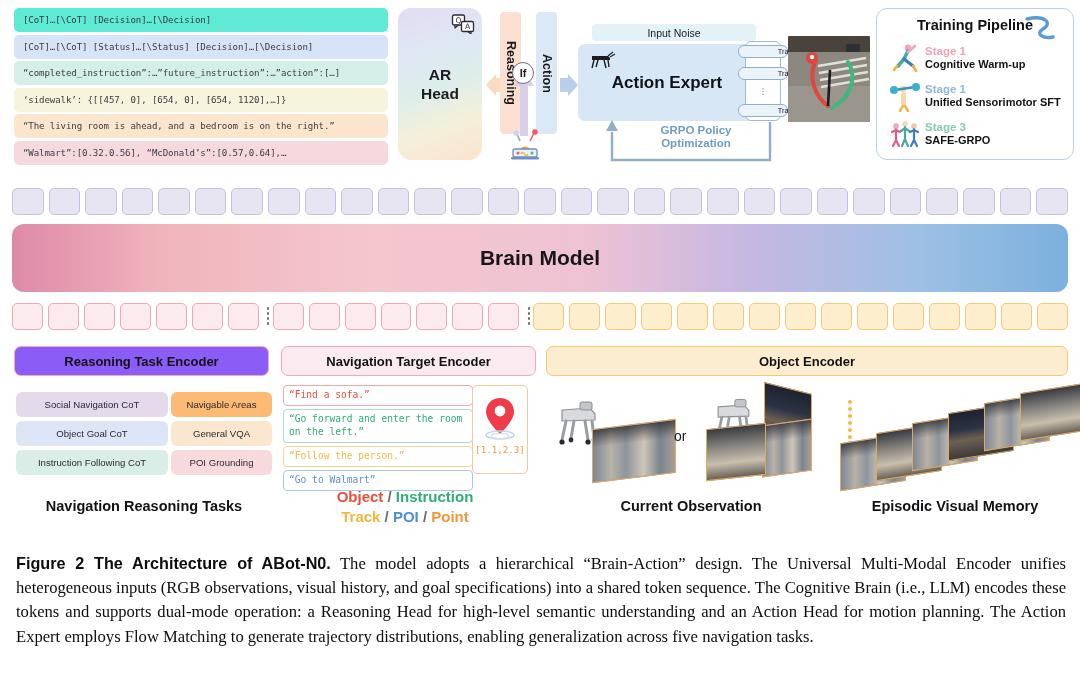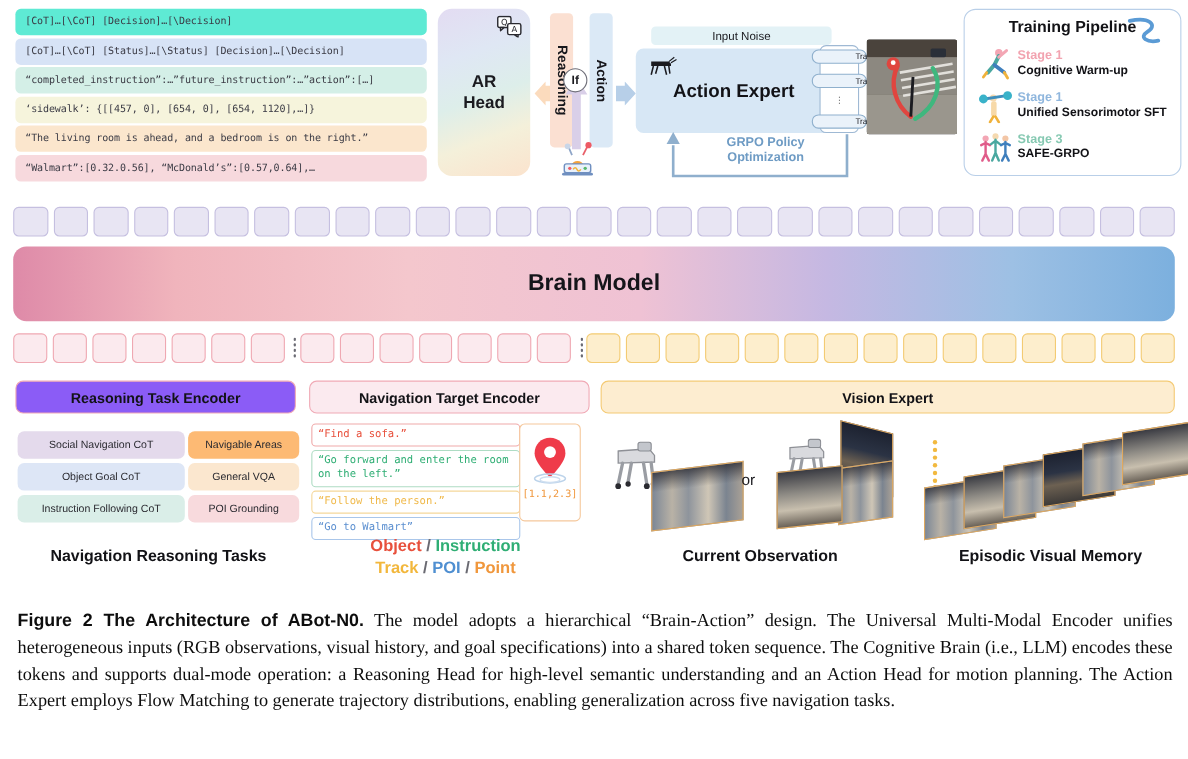--- a/index.html
+++ b/index.html
@@ -478,21 +478,21 @@
       <div class="tok tok-orange" style="width: 30.9655px; margin-right: 5px;"></div>
       <div class="tok tok-orange" style="width: 30.9655px; margin-right: 5px;"></div>
       <div class="tok tok-orange" style="width: 30.9655px; margin-right: 5px;"></div>
       <div class="tok tok-orange" style="width: 30.9655px; margin-right: 5px;"></div>
       <div class="tok tok-orange" style="width: 30.9655px; margin-right: 5px;"></div>
       <div class="tok tok-orange" style="width: 30.9655px; margin-right: 5px;"></div>
     </div>
 
   <div class="encoder enc-reason">Reasoning Task Encoder</div>
   <div class="encoder enc-navtgt">Navigation Target Encoder</div>
-  <div class="encoder enc-vision">Vision Expert</div>
+  <div class="encoder enc-vision">Object Encoder</div>
 
   <div class="task-grid">
     <div class="task-row">
       <div class="chip chip-l c-purple">Social Navigation CoT</div>
       <div class="chip chip-r c-cream">Navigable Areas</div>
     </div>
     <div class="task-row">
       <div class="chip chip-l c-blue">Object Goal CoT</div>
       <div class="chip chip-r c-peach">General VQA</div>
     </div>

